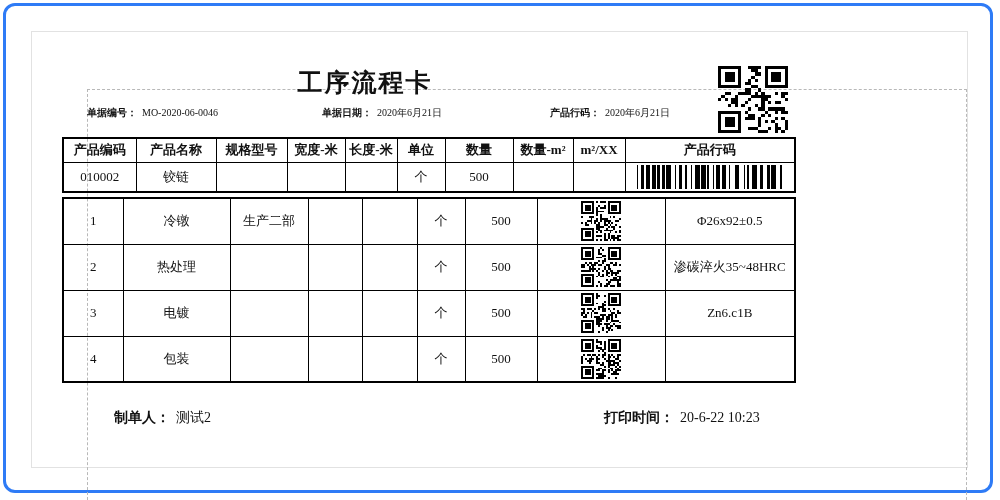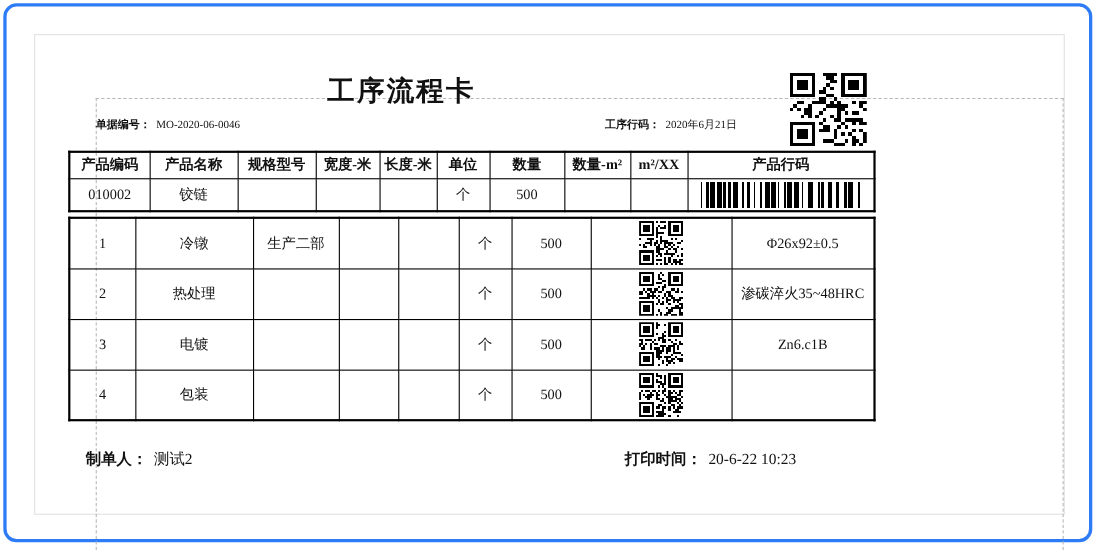--- a/index.html
+++ b/index.html
@@ -42,42 +42,45 @@
   .t1{top:137px;width:732px;}
   .t2{top:197px;width:732px;}
   .hrow{height:24px;}
   .t1 .drow{height:15px;}
   .t2 .drow{height:46px;}
   .cell-left{text-align:left;padding-left:3px;}
   .barcode{width:146px;height:24px;margin:2px auto;display:block;}
   .qr{width:40px;height:40px;margin:2px auto;display:block;}
   .qr svg,.qr-top svg,.barcode svg{width:100%;height:100%;display:block;}
   .footer{position:absolute;left:0;top:409px;width:1000px;font-size:14px;}
-  .footer .lab{font-weight:bold;}
+  .footer .lab{font-weight:bold;margin-left:36px;}
   .footer .val{margin-left:6px;text-align:right;}
   .maker{position:absolute;left:78px;white-space:nowrap;}
   .ptime{position:absolute;left:568px;white-space:nowrap;}
 </style>
 </head>
 <body>
 
 <div class="frame"></div>
 
 <div class="card">
   <div class="dash"></div>
 </div>
 
 <div class="title">工序流程卡</div>
 
 <div class="fields">
   <span class="field f0">
     <span class="lab">单据编号：</span><span class="val">MO-2020-06-0046</span>
   </span>
+  <span class="field f1">
+    <span class="lab">单据日期：</span><span class="val">2020年6月21日</span>
+  </span>
   <span class="field f2">
-    <span class="lab">工序行码：</span><span class="val">2020年6月21日</span>
+    <span class="lab">产品行码：</span><span class="val">2020年6月21日</span>
   </span>
 </div>
 
 <div class="qr-top">
     <svg viewBox="0 0 21 21" shape-rendering="crispEdges" preserveAspectRatio="none">
       <rect x="0" y="0" width="7" height="7" fill="#000"></rect>
       <rect x="1" y="1" width="5" height="5" fill="#fff"></rect>
       <rect x="2" y="2" width="3" height="3" fill="#000"></rect>
       <rect x="14" y="0" width="7" height="7" fill="#000"></rect>
       <rect x="15" y="1" width="5" height="5" fill="#fff"></rect>

